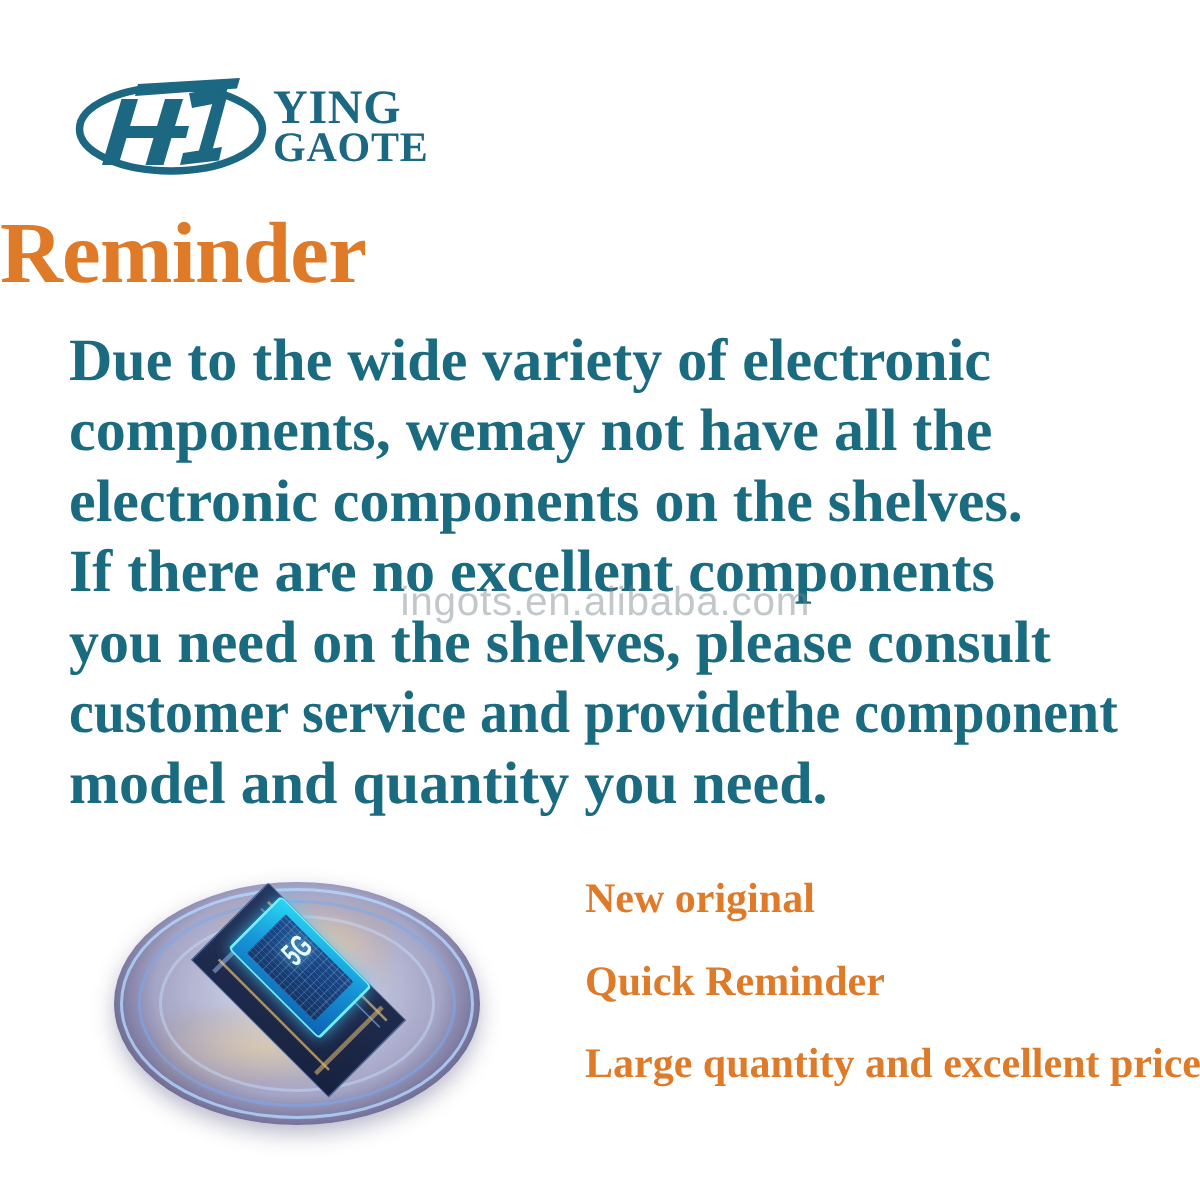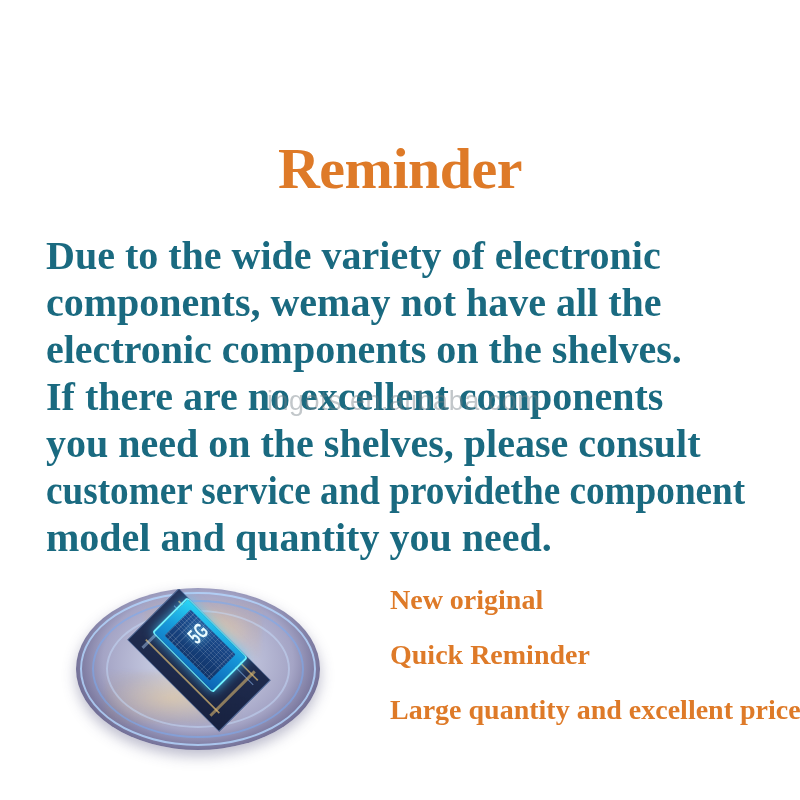--- a/index.html
+++ b/index.html
@@ -55,36 +55,34 @@
   }
   .logo-line-1 { font-size: 32px; }
   .logo-line-2 { font-size: 28px; margin-top: -2px; }
 
   
   .title {
     position: absolute;
     left: 0;
     top: 140px;
     width: 800px;
-    text-align: center;
     color: #DE7A28;
     font-size: 58px;
     font-weight: bold;
     font-family: "Liberation Serif", "DejaVu Serif", serif;
     letter-spacing: -0.5px;
     line-height: 1;
   }
 
   
   .body-block {
     position: absolute;
     left: 46px;
     top: 216px;
     width: 732px;
-    margin-top: 16px;
   }
   .body-line {
     display: block;
     color: #1A6A80;
     font-weight: bold;
     font-size: 40px;
     line-height: 47px;
     white-space: nowrap;
     font-family: "Liberation Serif", "DejaVu Serif", serif;
   }
@@ -239,20 +237,38 @@
     line-height: 55px;
     white-space: nowrap;
     font-family: "Liberation Serif", "DejaVu Serif", serif;
   }
 </style>
 </head>
 <body>
 
 <div class="page">
 
+  <div class="logo">
+    <div class="logo-mark">
+      <svg viewBox="0 0 132 72" width="132" height="72" aria-hidden="true">
+        <ellipse cx="66" cy="36" rx="61" ry="28" fill="none" stroke="#1C6782" stroke-width="5"></ellipse>
+        <path d="M20 60 L33 16 L44 16 L31 60 Z" fill="#1C6782"></path>
+        <path d="M28 34 L78 34 L76 42 L26 42 Z" fill="#1C6782"></path>
+        <path d="M62 16 L74 16 L61 60 L49 60 Z" fill="#1C6782"></path>
+        <path d="M78 12 L104 8 L101 18 L80 22 Z" fill="#1C6782"></path>
+        <path d="M95 14 L104 12 L92 56 L83 56 Z" fill="#1C6782"></path>
+        <path d="M74 52 L100 48 L98 57 L72 60 Z" fill="#1C6782"></path>
+        <path d="M44 6 L112 2 L110 9 L42 14 Z" fill="#1C6782"></path>
+      </svg>
+    </div>
+    <div class="logo-words">
+      <span class="logo-line logo-line-1">YING</span>
+      <span class="logo-line logo-line-2">GAOTE</span>
+    </div>
+  </div>
 
   <div class="title">Reminder</div>
 
   <div class="body-block">
     <span class="body-line">Due to the wide variety of electronic</span>
     <span class="body-line">components, wemay not have all the</span>
     <span class="body-line">electronic components on the shelves.</span>
     <span class="body-line">If there are no excellent components</span>
     <span class="body-line">you need on the shelves, please consult</span>
     <span class="body-line condensed">customer service and providethe component</span>

